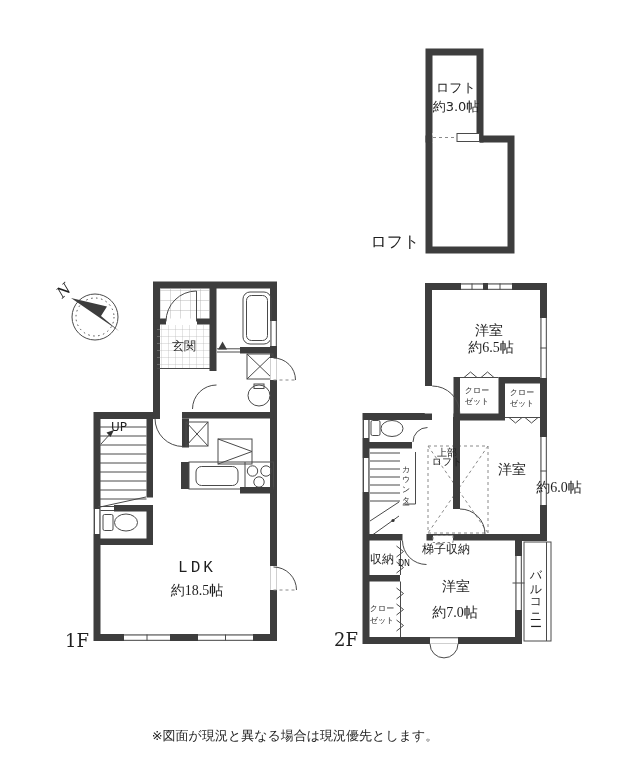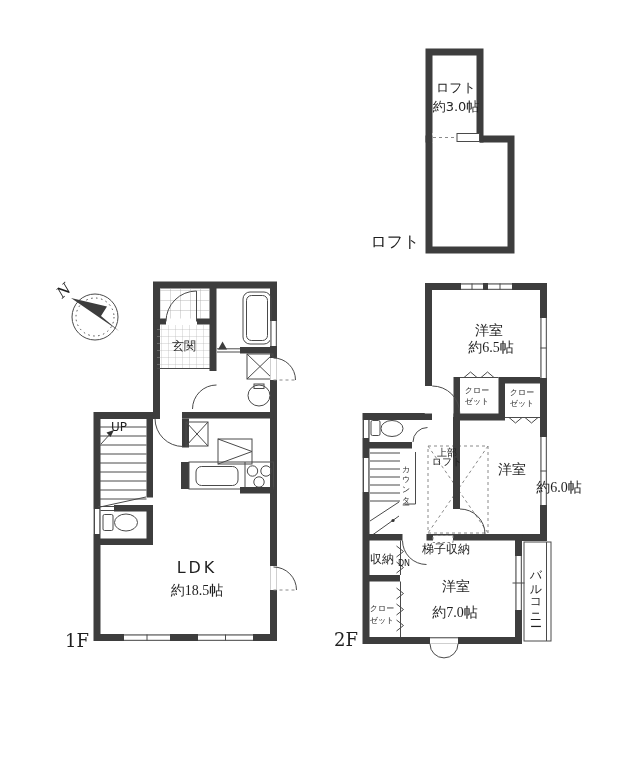--- a/index.html
+++ b/index.html
@@ -284,21 +284,21 @@
 </svg>
 
   <div class="lbl s13" style="left:456px;top:87px;">ロフト</div>
   <div class="lbl s13" style="left:456px;top:106px;">約3.0帖</div>
   <div class="lbl s16" style="left:395px;top:242px;">ロフト</div>
 
   <div class="lbl s12 serif" style="left:64px;top:291px;transform:translate(-50%,-50%) rotate(-42deg);font-style:italic;font-size:15px;">N</div>
 
   <div class="lbl s12" style="left:184px;top:346px;">玄関</div>
   <div class="lbl s9" style="left:119px;top:427px;">UP</div>
-  <div class="lbl s16 sp" style="left:197px;top:568px;">LDK</div>
+  <div class="lbl s16 sp" style="left:197px;top:568px;font-family:Liberation Mono, monospace;">LDK</div>
   <div class="lbl s14" style="left:197px;top:591px;">約18.5帖</div>
   <div class="lbl s18 serif" style="left:77px;top:641px;">1F</div>
 
   <div class="lbl s14" style="left:489px;top:331px;">洋室</div>
   <div class="lbl s14" style="left:491px;top:348px;">約6.5帖</div>
 
   <div class="lbl s8" style="left:477px;top:391px;">クロー</div>
   <div class="lbl s8" style="left:477px;top:402px;">ゼット</div>
   <div class="lbl s8" style="left:522px;top:393px;">クロー</div>
   <div class="lbl s8" style="left:522px;top:404px;">ゼット</div>
@@ -317,13 +317,14 @@
 
   <div class="lbl s8" style="left:382px;top:609px;">クロー</div>
   <div class="lbl s8" style="left:382px;top:621px;">ゼット</div>
 
   <div class="lbl s14" style="left:456px;top:587px;">洋室</div>
   <div class="lbl s14" style="left:455px;top:613px;">約7.0帖</div>
 
   <div class="lbl s9 vert" style="left:536px;top:591px;">バルコニー</div>
   <div class="lbl s18 serif" style="left:346px;top:640px;">2F</div>
 
+  <div class="lbl s13" style="left:295px;top:735px;">※図面が現況と異なる場合は現況優先とします。</div>
 </div>
 
 </body></html>

